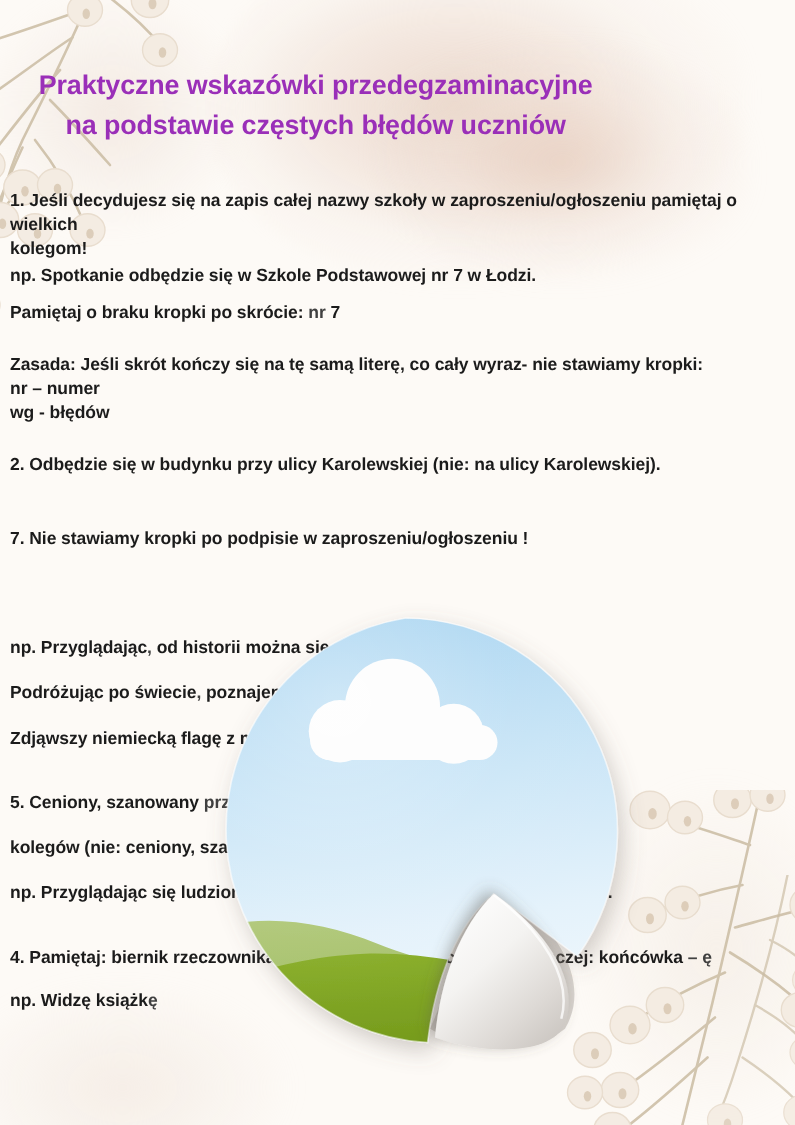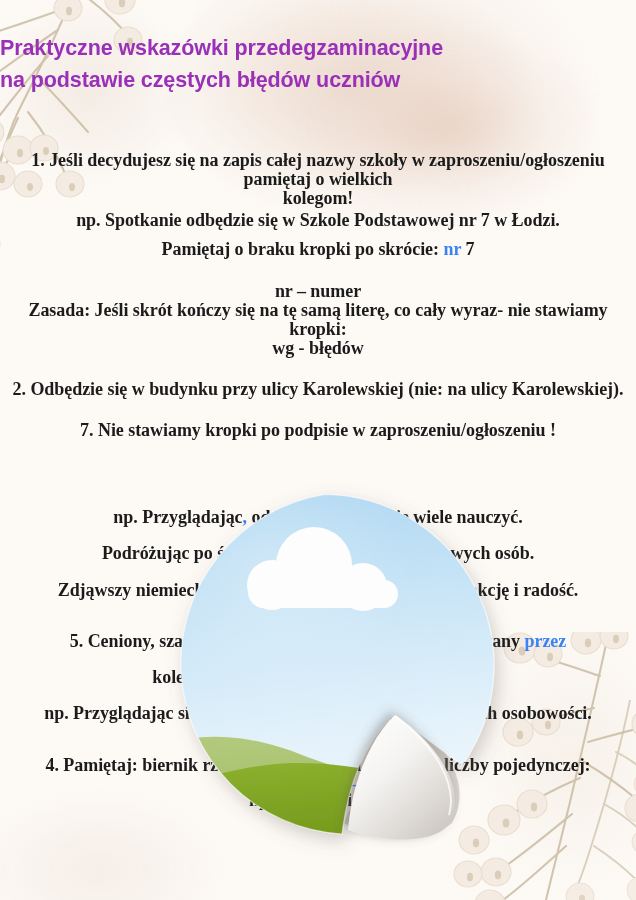--- a/index.html
+++ b/index.html
@@ -47,48 +47,48 @@
   }
 
   
   .branch{position:absolute;pointer-events:none;}
   .branch-tl{left:-52px;top:-28px;width:250px;height:290px;opacity:.95;}
   .branch-br{left:438px;top:632px;width:215px;height:280px;opacity:.95;}
   .branch-br2{left:520px;top:700px;width:130px;height:210px;opacity:.85;}
 
   
   #title{
-    position:absolute;left:0;top:32px;width:505px;
+    position:absolute;left:0;top:52px;width:505px;
+    text-align:center;
     color:#9A2FB8;
     font-weight:bold;
     font-size:21.5px;
     line-height:32px;
     letter-spacing:-.1px;
     z-index:6;
   }
   #title .tline{display:block;}
 
   
   #content{
     position:absolute;left:0;top:0;width:636px;height:900px;
     z-index:5;
   }
   .p{
     position:absolute;
     left:8px;width:620px;
-    text-align:center;
+    text-align:left;
     color:#1b1b1b;
     font-weight:bold;
-    font-size:18px;
+    font-size:14px;
     line-height:19px;
     letter-spacing:-.05px;
-    font-family:Liberation Serif, serif;
   }
   .p .ln{display:block;}
-  .g{color:#3b82f6;}
+  .g{color:#404040;}
 
   
   #sticker{
     position:absolute;
     left:152px;top:493px;
     width:345px;height:345px;
     z-index:9;
   }
   #sticker svg{display:block;width:100%;height:100%;overflow:visible;}
 </style>
@@ -235,26 +235,26 @@
 
     <div class="p" style="top:211px">
       <span class="ln">np. Spotkanie odbędzie się w Szkole Podstawowej nr 7 w Łodzi.</span>
     </div>
 
     <div class="p" style="top:240px">
       <span class="ln"><span>Pamiętaj o braku kropki po skrócie: </span><span class="g">nr</span><span> 7</span></span>
     </div>
 
     <div class="p" style="top:282px">
+      <span class="ln">Zasada: Jeśli skrót kończy się na tę samą literę, co cały wyraz- nie stawiamy kropki:</span>
       <span class="ln">nr – numer</span>
-      <span class="ln">Zasada: Jeśli skrót kończy się na tę samą literę, co cały wyraz- nie stawiamy kropki:</span>
       <span class="ln">wg - błędów</span>
     </div>
 
-    <div class="p" style="top:380px">
+    <div class="p" style="top:362px">
       <span class="ln">2. Odbędzie się w budynku przy ulicy Karolewskiej (nie: na ulicy Karolewskiej).</span>
     </div>
 
     <div class="p" style="top:421px">
       <span class="ln">7. Nie stawiamy kropki po podpisie w zaproszeniu/ogłoszeniu !</span>
     </div>
 
 
     <div class="p" style="top:508px">
       <span class="ln"><span>np. Przyglądając</span><span class="g">,</span><span> od historii można się wiele nauczyć.</span></span>

